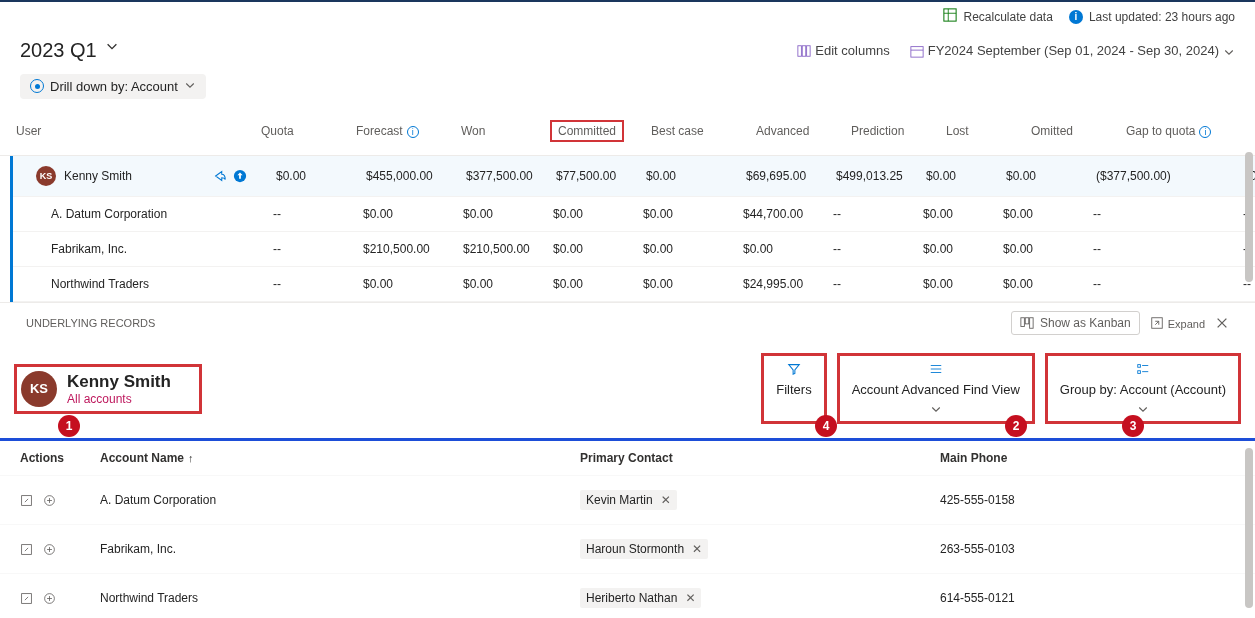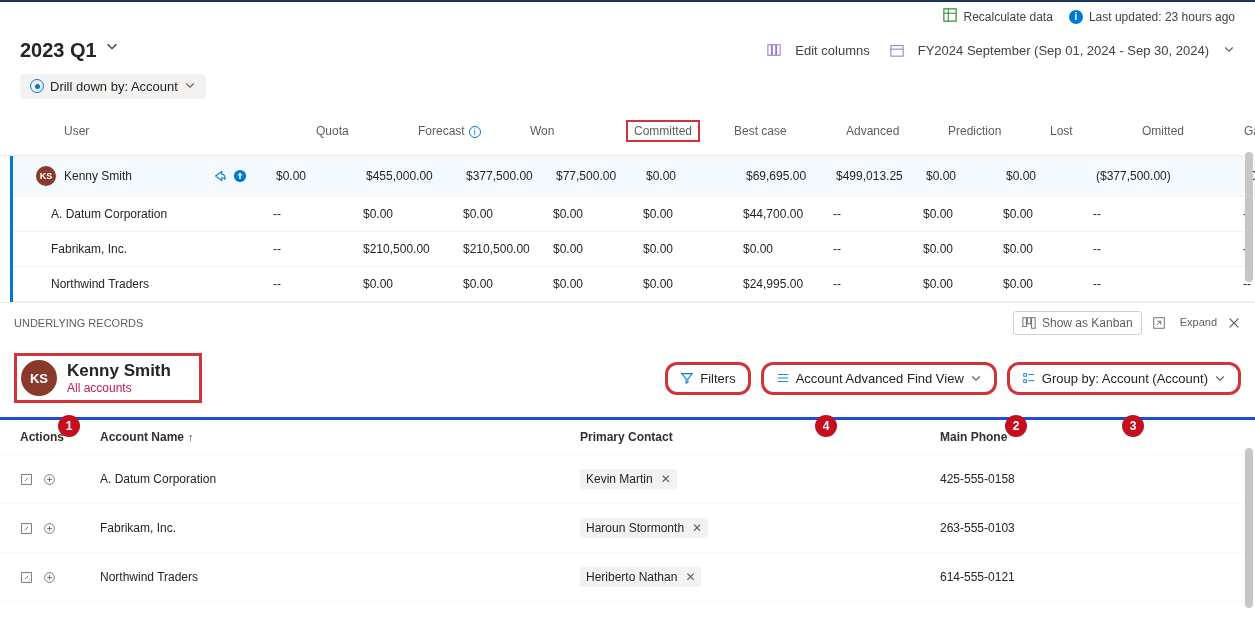--- a/index.html
+++ b/index.html
@@ -7,59 +7,59 @@
 .page { width: 1255px; height: 618px; position: relative; border-top: 2px solid #1a365d; overflow: hidden; }
 
 
 .topbar { display: flex; justify-content: flex-end; align-items: center; gap: 16px; padding: 6px 20px; font-size: 12px; color: #424242; }
 .topbar .item { display: inline-flex; align-items: center; gap: 6px; text-align: right; }
 .icon-sm { width: 14px; height: 14px; display: inline-block; }
 .info-dot { width: 14px; height: 14px; border-radius: 50%; background: #0078d4; color: #fff; font-size: 10px; display: inline-flex; align-items: center; justify-content: center; font-weight: bold; }
 
 
 .header-row { display: flex; justify-content: space-between; align-items: center; padding: 8px 20px 12px; }
-.title-group { display: inline-flex; align-items: flex-start; gap: 8px; font-size: 20px; font-weight: 700; cursor: pointer; }
+.title-group { display: inline-flex; align-items: flex-start; gap: 8px; font-size: 20px; font-weight: 400; cursor: pointer; }
 .header-right { display: inline-flex; align-items: center; gap: 20px; font-size: 13px; color: #424242; }
-.hr-item { display: inline-flex; align-items: flex-start; gap: 14px; cursor: pointer; }
+.hr-item { display: inline-flex; align-items: flex-end; gap: 4px; cursor: pointer; }
 
 
 .chip-row { padding: 0 20px 8px; }
 .chip { display: inline-flex; align-items: flex-start; gap: 6px; background: #f3f2f1; border-radius: 4px; padding: 5px 10px; font-size: 13px; cursor: pointer; }
 .chip .circle-icon { width: 14px; height: 14px; border: 1.5px solid #0078d4; border-radius: 50%; display: inline-flex; align-items: center; justify-content: center; }
 .chip .circle-icon::after { content: ""; width: 5px; height: 5px; background: #0078d4; border-radius: 50%; }
 
 
-.cols { display: grid; grid-template-columns: 240px 90px 100px 90px 90px 100px 90px 90px 80px 90px 150px 120px; gap: 12px; padding: 6px 12px; font-size: 12px; color: #605e5c; align-items: center; margin-left: 48px; }
+.cols { display: grid; grid-template-columns: 240px 90px 100px 90px 90px 100px 90px 90px 80px 90px 150px 120px; gap: 5px; padding: 6px 12px; font-size: 12px; color: #605e5c; align-items: center; }
 .cols .colh { padding: 4px 4px; }
 .committed-box { border: 2.5px solid #d13438; padding: 2px 6px; display: inline-block; margin-left: -6px; }
 .info-i { width: 12px; height: 12px; border: 1px solid #0078d4; border-radius: 50%; color: #0078d4; font-size: 9px; display: inline-flex; align-items: center; justify-content: center; margin-left: 4px; vertical-align: middle; }
 
 
 .grid { border-top: 1px solid #edebe9; }
 .row { display: grid; grid-template-columns: 240px 90px 100px 90px 90px 100px 90px 90px 80px 90px 150px 120px; padding: 10px 20px; border-bottom: 1px solid #f3f2f1; font-size: 12px; align-items: center; position: relative; }
 .row.sel { background: #f3f9fd; border-left: 3px solid #0078d4; margin-left: -3px; padding-left: 23px; }
 .row .usercell { display: inline-flex; align-items: center; gap: 8px; }
 .avatar-sm { width: 20px; height: 20px; border-radius: 50%; background: #8a3a2c; color: #fff; font-size: 9px; font-weight: 600; display: inline-flex; align-items: center; justify-content: center; }
 .row .rowicons { position: absolute; left: 200px; display: inline-flex; gap: 6px; }
 .grid-wrap { max-height: 160px; overflow-y: auto; border-left: 3px solid #0078d4; margin-left: 10px; }
 .row.child .usercell { padding-left: 18px; }
 
 
-.underbar { display: flex; justify-content: space-between; align-items: center; padding: 8px 14px; font-size: 11px; color: #605e5c; background: #fff; border-top: 1px solid #edebe9; }
+.underbar { display: flex; justify-content: space-between; align-items: center; padding: 8px 26px; font-size: 11px; color: #605e5c; background: #fff; border-top: 1px solid #edebe9; }
 .underbar-right { display: inline-flex; align-items: center; gap: 10px; }
 .btn-outline { border: 1px solid #d2d0ce; border-radius: 3px; padding: 4px 8px; font-size: 12px; display: inline-flex; align-items: center; gap: 6px; cursor: pointer; background: #fff; }
 
 
 .detail-head { display: flex; justify-content: space-between; align-items: center; padding: 10px 14px 14px; }
 .detail-user { display: inline-flex; align-items: center; gap: 10px; border: 3px solid #d13438; padding: 4px 28px 4px 4px; }
 .avatar-lg { width: 36px; height: 36px; border-radius: 50%; background: #8a3a2c; color: #fff; font-size: 13px; font-weight: 600; display: inline-flex; align-items: center; justify-content: center; }
 .detail-user .name { font-size: 17px; font-weight: 600; }
 .detail-user .sub { font-size: 12px; color: #be185d; }
 .detail-right { display: inline-flex; gap: 10px; }
-.btn-red { border: 3px solid #d13438; border-radius: 12px; padding: 6px 12px; font-size: 13px; display: inline-flex; align-items: center; gap: 6px; cursor: pointer; background: #fff; }
+.btn-red { border: 3px solid #d13438; border-radius: 0; padding: 6px 12px; font-size: 13px; display: inline-flex; align-items: center; gap: 6px; cursor: pointer; background: #fff; flex-direction: column; }
 
 
 .callout { position: absolute; width: 22px; height: 22px; border-radius: 50%; background: #c50f1f; color: #fff; font-size: 12px; font-weight: 600; display: inline-flex; align-items: center; justify-content: center; z-index: 10; }
 
 
 .lowhead { display: grid; grid-template-columns: 80px 480px 360px 300px; padding: 10px 20px; font-size: 12px; font-weight: 600; color: #323130; border-top: 3px solid #1d4ed8; }
 .lowhead .sorticon { font-size: 11px; margin-left: 4px; }
 .lowrow { display: grid; grid-template-columns: 80px 480px 360px 300px; padding: 14px 20px; font-size: 12px; align-items: center; border-top: 1px solid #f8f8f8; }
 .lowrow .actcell { display: inline-flex; gap: 10px; align-items: center; }
 .contact-chip { background: #f3f2f1; border-radius: 2px; padding: 3px 6px; display: inline-flex; align-items: center; gap: 8px; font-size: 12px; }

